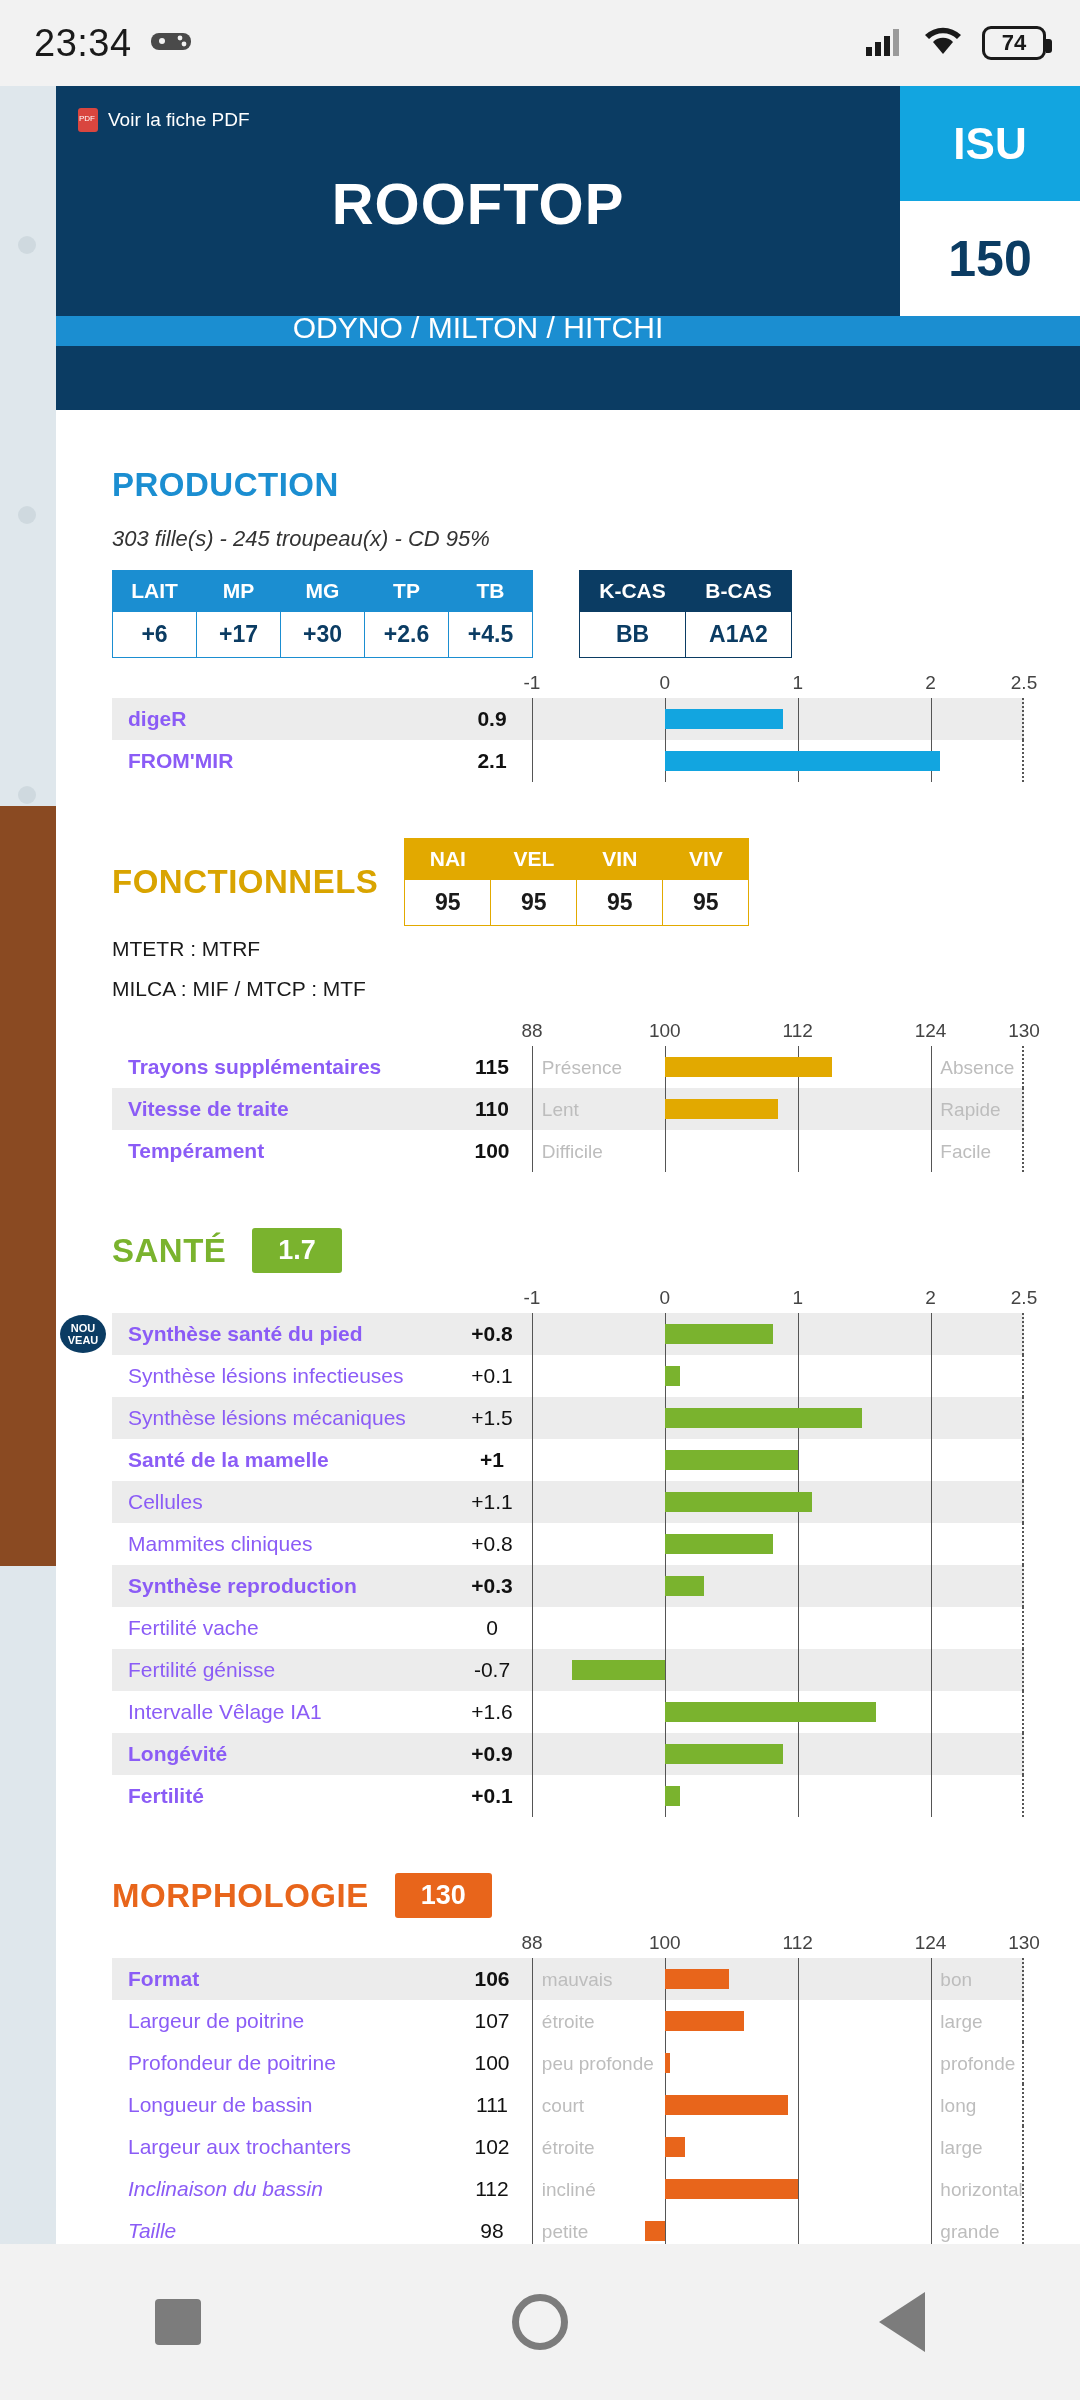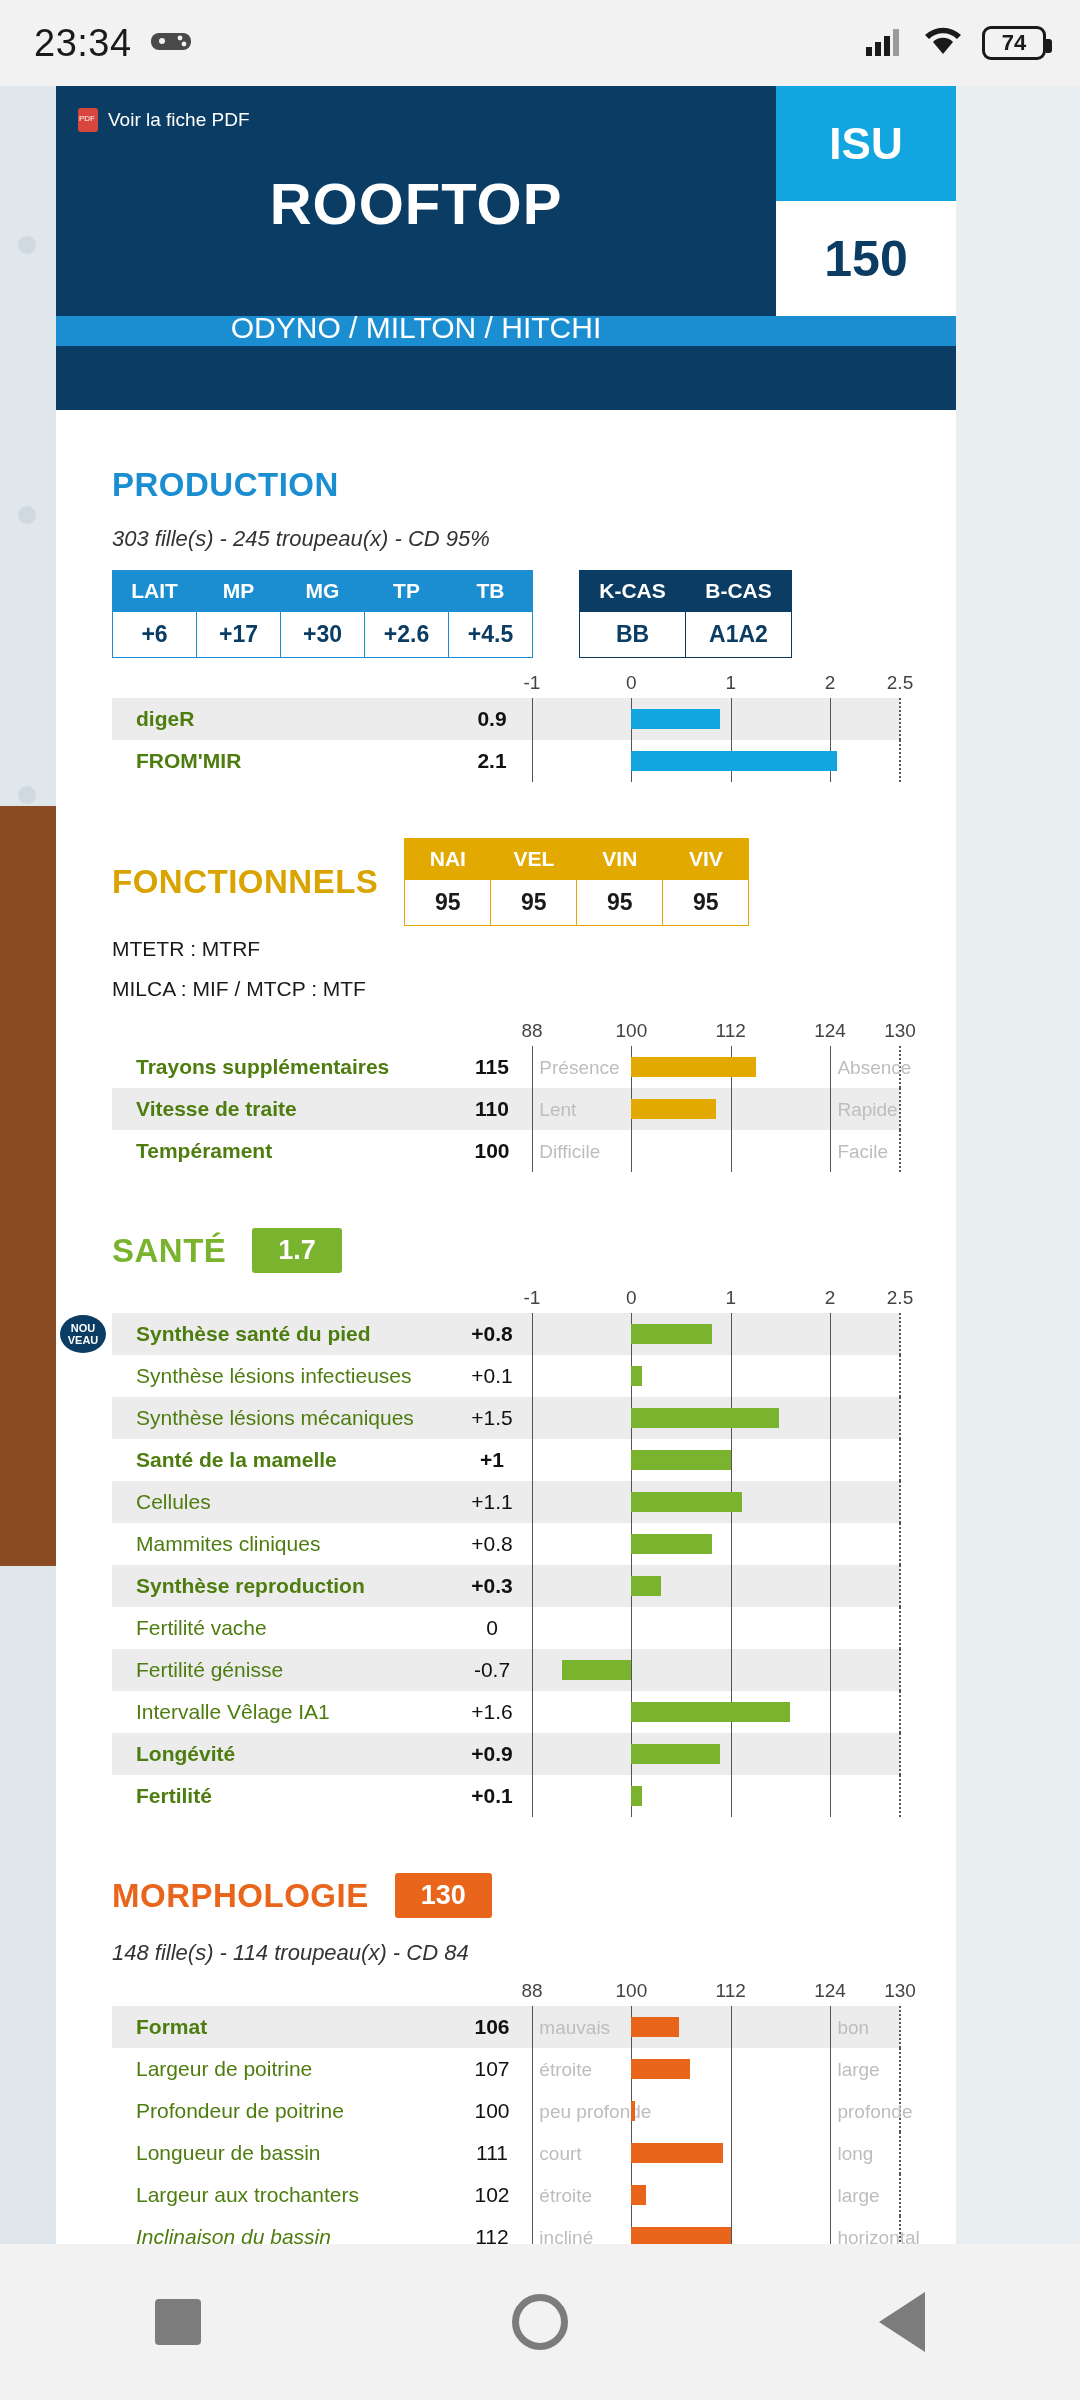--- a/index.html
+++ b/index.html
@@ -18,21 +18,21 @@
     justify-content:center;font-size:22px;font-weight:bold;position:relative;
   }
   .bat:after{content:"";position:absolute;right:-9px;top:10px;width:6px;height:14px;background:#1a1a1a;border-radius:0 3px 3px 0;}
 
   
   .screen{position:relative;width:1080px;height:2244px;background:#e9eef1;overflow:hidden;}
   .leftstrip{position:absolute;left:0;top:0;width:56px;height:2244px;background:#dfe7ec;}
   .leftstrip .dot{position:absolute;left:18px;width:18px;height:18px;border-radius:50%;background:#cfd9df;}
   .leftstrip .blk{position:absolute;left:0;width:56px;background:#8a4a22;}
 
-  .doc{position:absolute;left:56px;top:0;width:900px;background:#ffffff;}
+  .doc{position:absolute;left:56px;top:0;width:1024px;background:#ffffff;}
 
   
   .hdr{display:flex;height:230px;}
   .hdr-main{flex:1;background:#0b3c63;position:relative;color:#fff;}
   .pdflink{position:absolute;top:22px;left:22px;display:flex;align-items:center;gap:10px;font-size:19px;}
   .pdf-ic{width:20px;height:24px;background:#d9463f;border-radius:3px;position:relative;}
   .pdf-ic:after{content:"PDF";position:absolute;left:1px;top:6px;font-size:8px;color:#fff;}
   .hdr-title{position:absolute;top:84px;left:0;right:0;text-align:center;font-size:58px;font-weight:bold;letter-spacing:1px;}
   .hdr-sub{position:absolute;top:225px;left:0;right:0;text-align:center;font-size:30px;}
   .hdr-right{width:180px;display:flex;flex-direction:column;justify-content:center;}
@@ -70,21 +70,21 @@
 
   .milca{font-size:21px;color:#1a1a1a;margin-top:6px;line-height:34px;}
 
   
   .chart{margin-top:10px;position:relative;}
   .scale{position:relative;height:30px;margin-left:420px;}
   .scale span{position:absolute;transform:translateX(-50%);font-size:19px;color:#444;top:4px;}
   .rows{position:relative;}
   .row{display:flex;align-items:center;height:42px;font-size:21px;position:relative;}
   .row.alt{background:#ececec;}
-  .row .lbl{width:340px;padding-left:24px;color:#4d7c0f;}
+  .row .lbl{width:340px;padding-left:16px;color:#8b5cf6;}
   .row .val{width:80px;text-align:center;font-weight:normal;color:#111;}
   .row.bold .lbl, .row.bold .val{font-weight:bold;}
   .row.ital .lbl{font-style:italic;}
   .plot{position:relative;flex:1;height:42px;}
   .bar{position:absolute;top:11px;height:20px;}
   .gl{position:absolute;top:0;bottom:0;width:1px;background:#555;}
   .gl.dash{width:0;border-left:2px dotted #555;background:none;}
   .endtxt{position:absolute;top:11px;font-size:19px;color:#bdbdbd;}
   .endtxt.on{color:#fff;}
   .bar-blue{background:#12a5e0;}
@@ -492,21 +492,20 @@
 
         </div>
       </div>
     </div>
 
     <div class="sec">
       <div class="sec-head">
         <span class="sec-title t-morpho">MORPHOLOGIE</span>
         <span class="badge b-orange">130</span>
       </div>
-      <div class="subline">148 fille(s) - 114 troupeau(x) - CD 84</div>
 
       <div class="chart">
         <div class="scale">
           <span style="left:0%">88</span>
           <span style="left:27%">100</span>
           <span style="left:54%">112</span>
           <span style="left:81%">124</span>
           <span style="left:100%">130</span>
         </div>
         <div class="rows">

